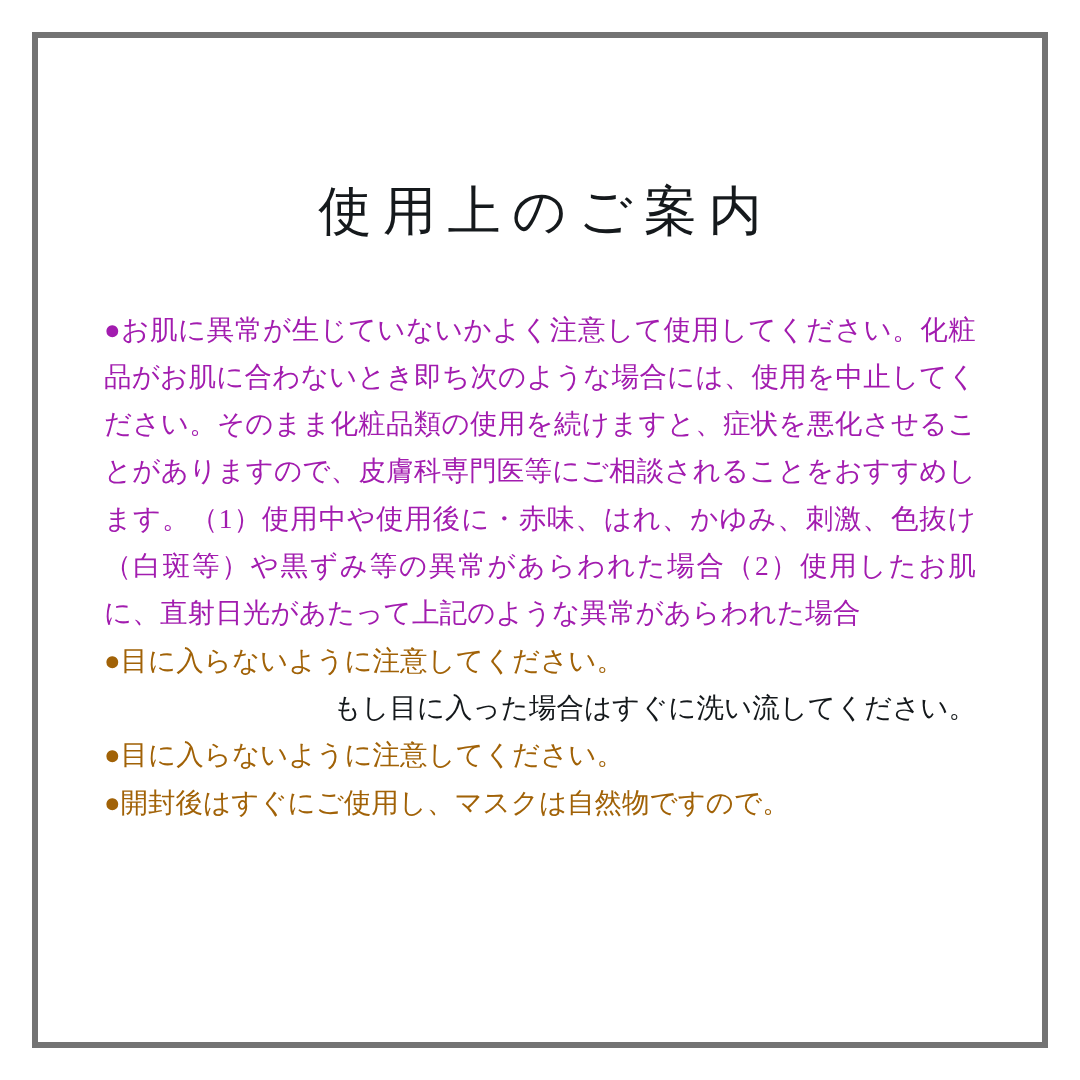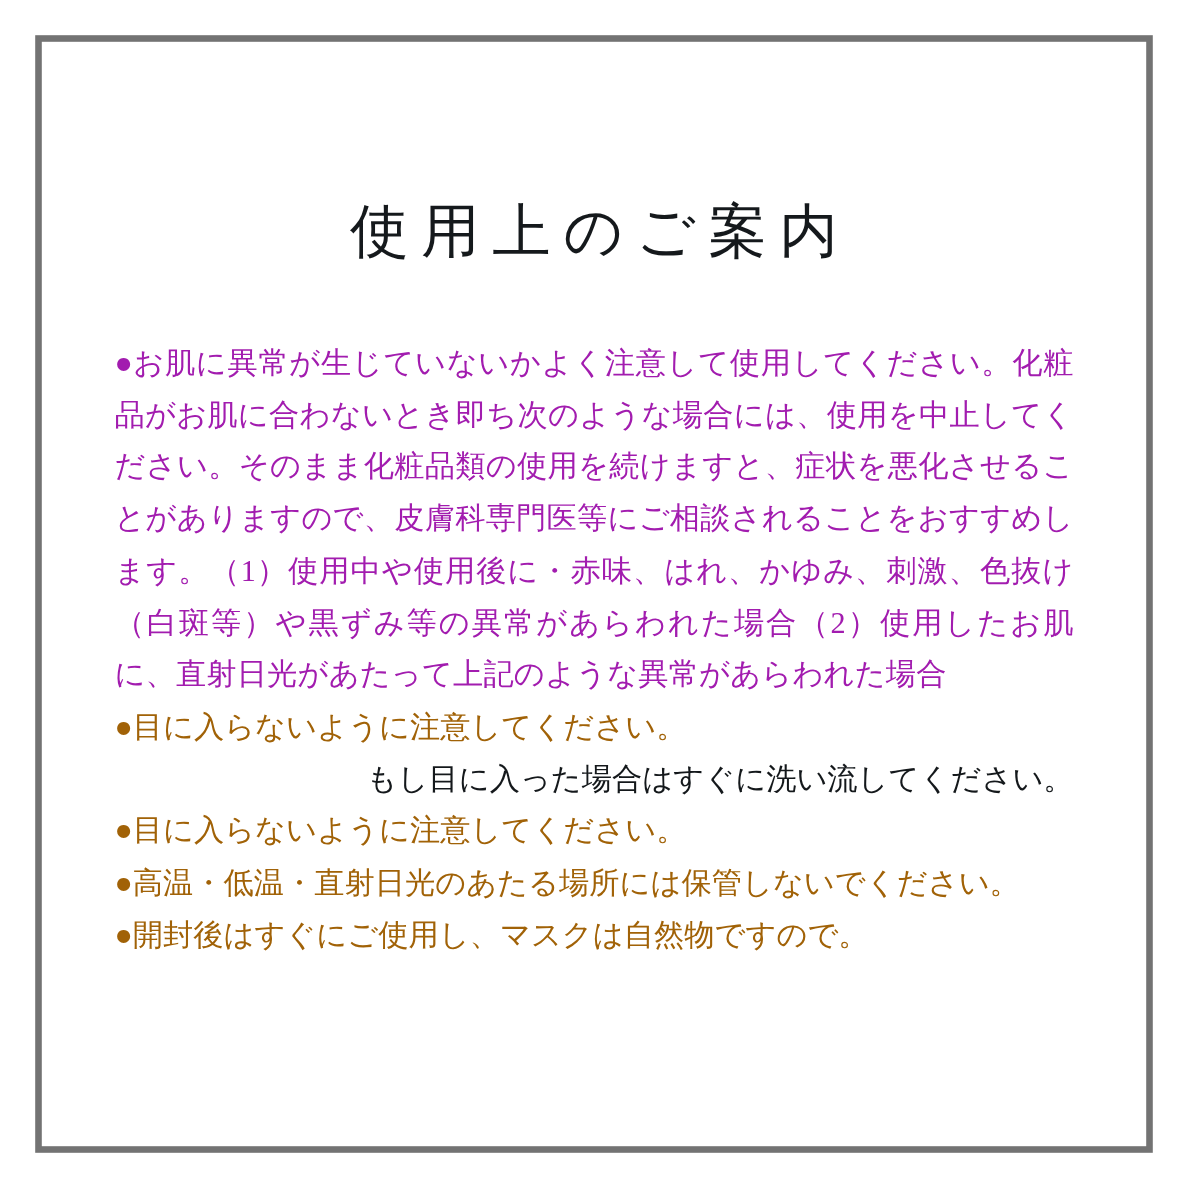--- a/index.html
+++ b/index.html
@@ -85,19 +85,18 @@
     <h1 class="doc-title">使用上のご案内</h1>
 
     <div class="body-block">
 
       <p class="para">●お肌に異常が生じていないかよく注意して使用してください。化粧品がお肌に合わないとき即ち次のような場合には、使用を中止してください。そのまま化粧品類の使用を続けますと、症状を悪化させることがありますので、皮膚科専門医等にご相談されることをおすすめします。（1）使用中や使用後に・赤味、はれ、かゆみ、刺激、色抜け（白斑等）や黒ずみ等の異常があらわれた場合（2）使用したお肌に、直射日光があたって上記のような異常があらわれた場合</p>
 
       <ul class="bullet-list">
         <li class="bullet-item">●目に入らないように注意してください。</li>
         <li class="bullet-sub">もし目に入った場合はすぐに洗い流してください。</li>
         <li class="bullet-item">●目に入らないように注意してください。</li>
-        <li class="bullet-item">●高温・低温・直射日光のあたる場所には保管しないでください。</li>
         <li class="bullet-item">●開封後はすぐにご使用し、マスクは自然物ですので。</li>
       </ul>
 
     </div>
   </div>
 </div>
 
 </body></html>

